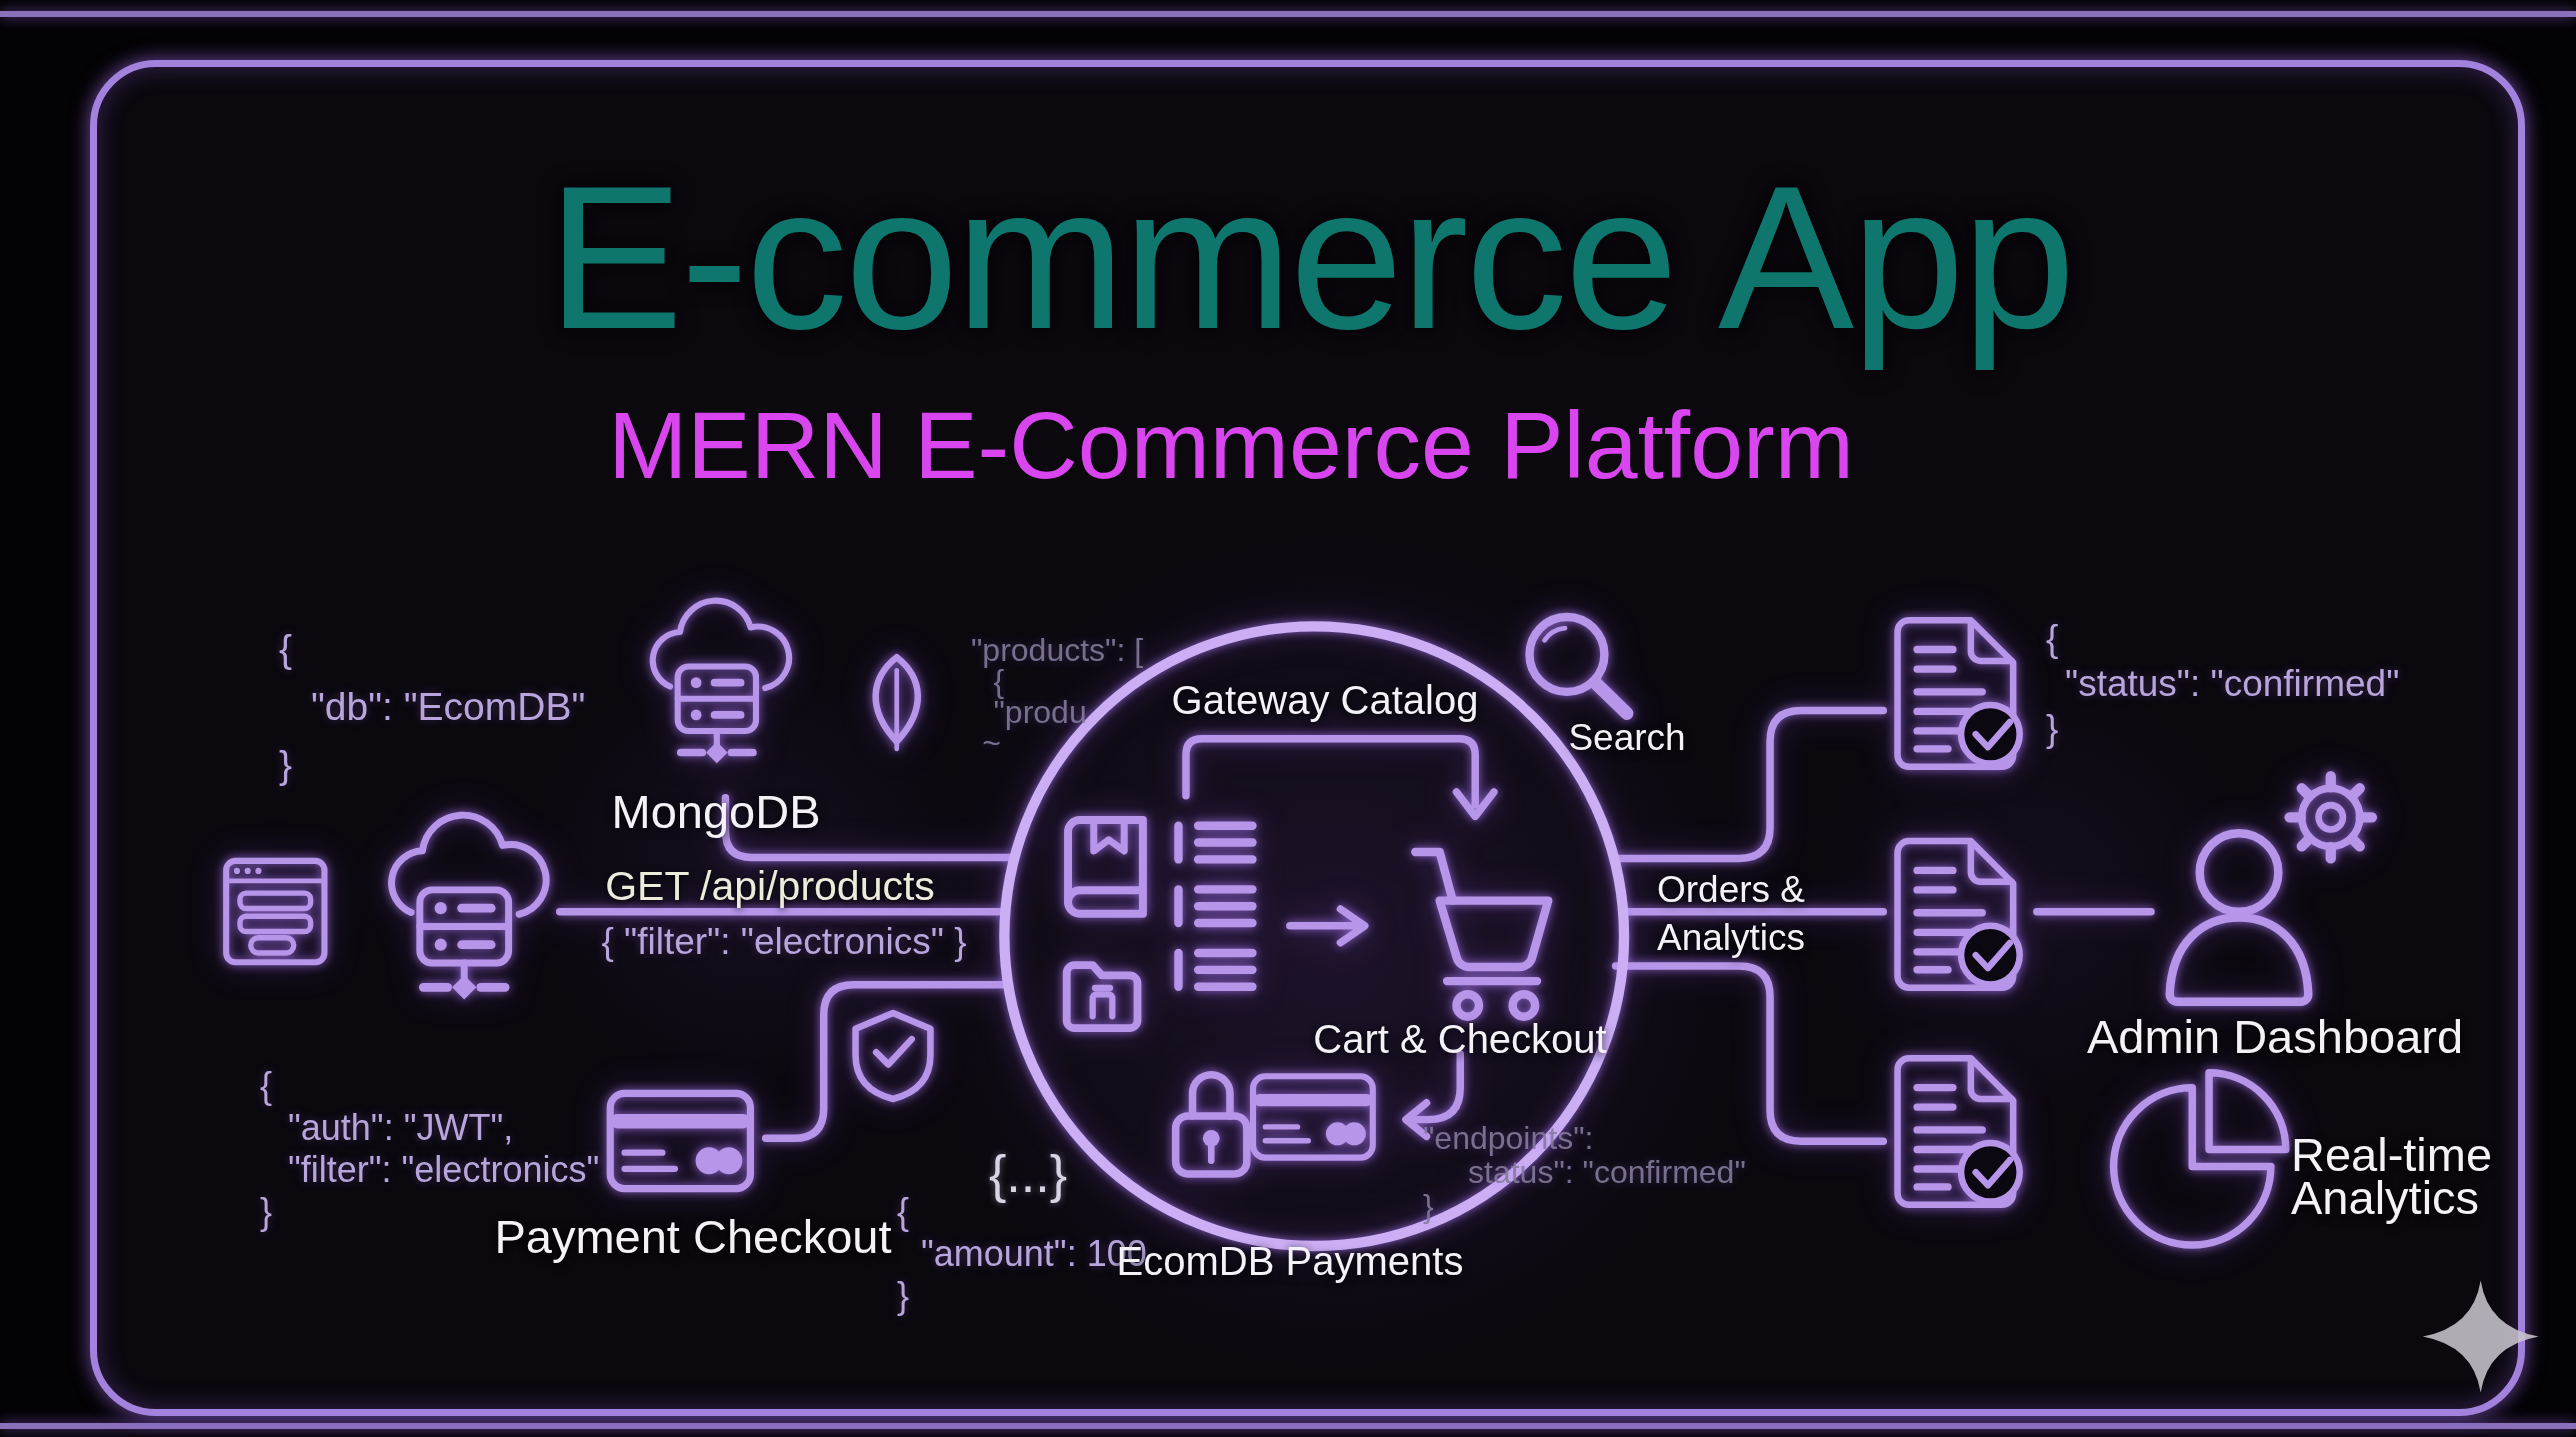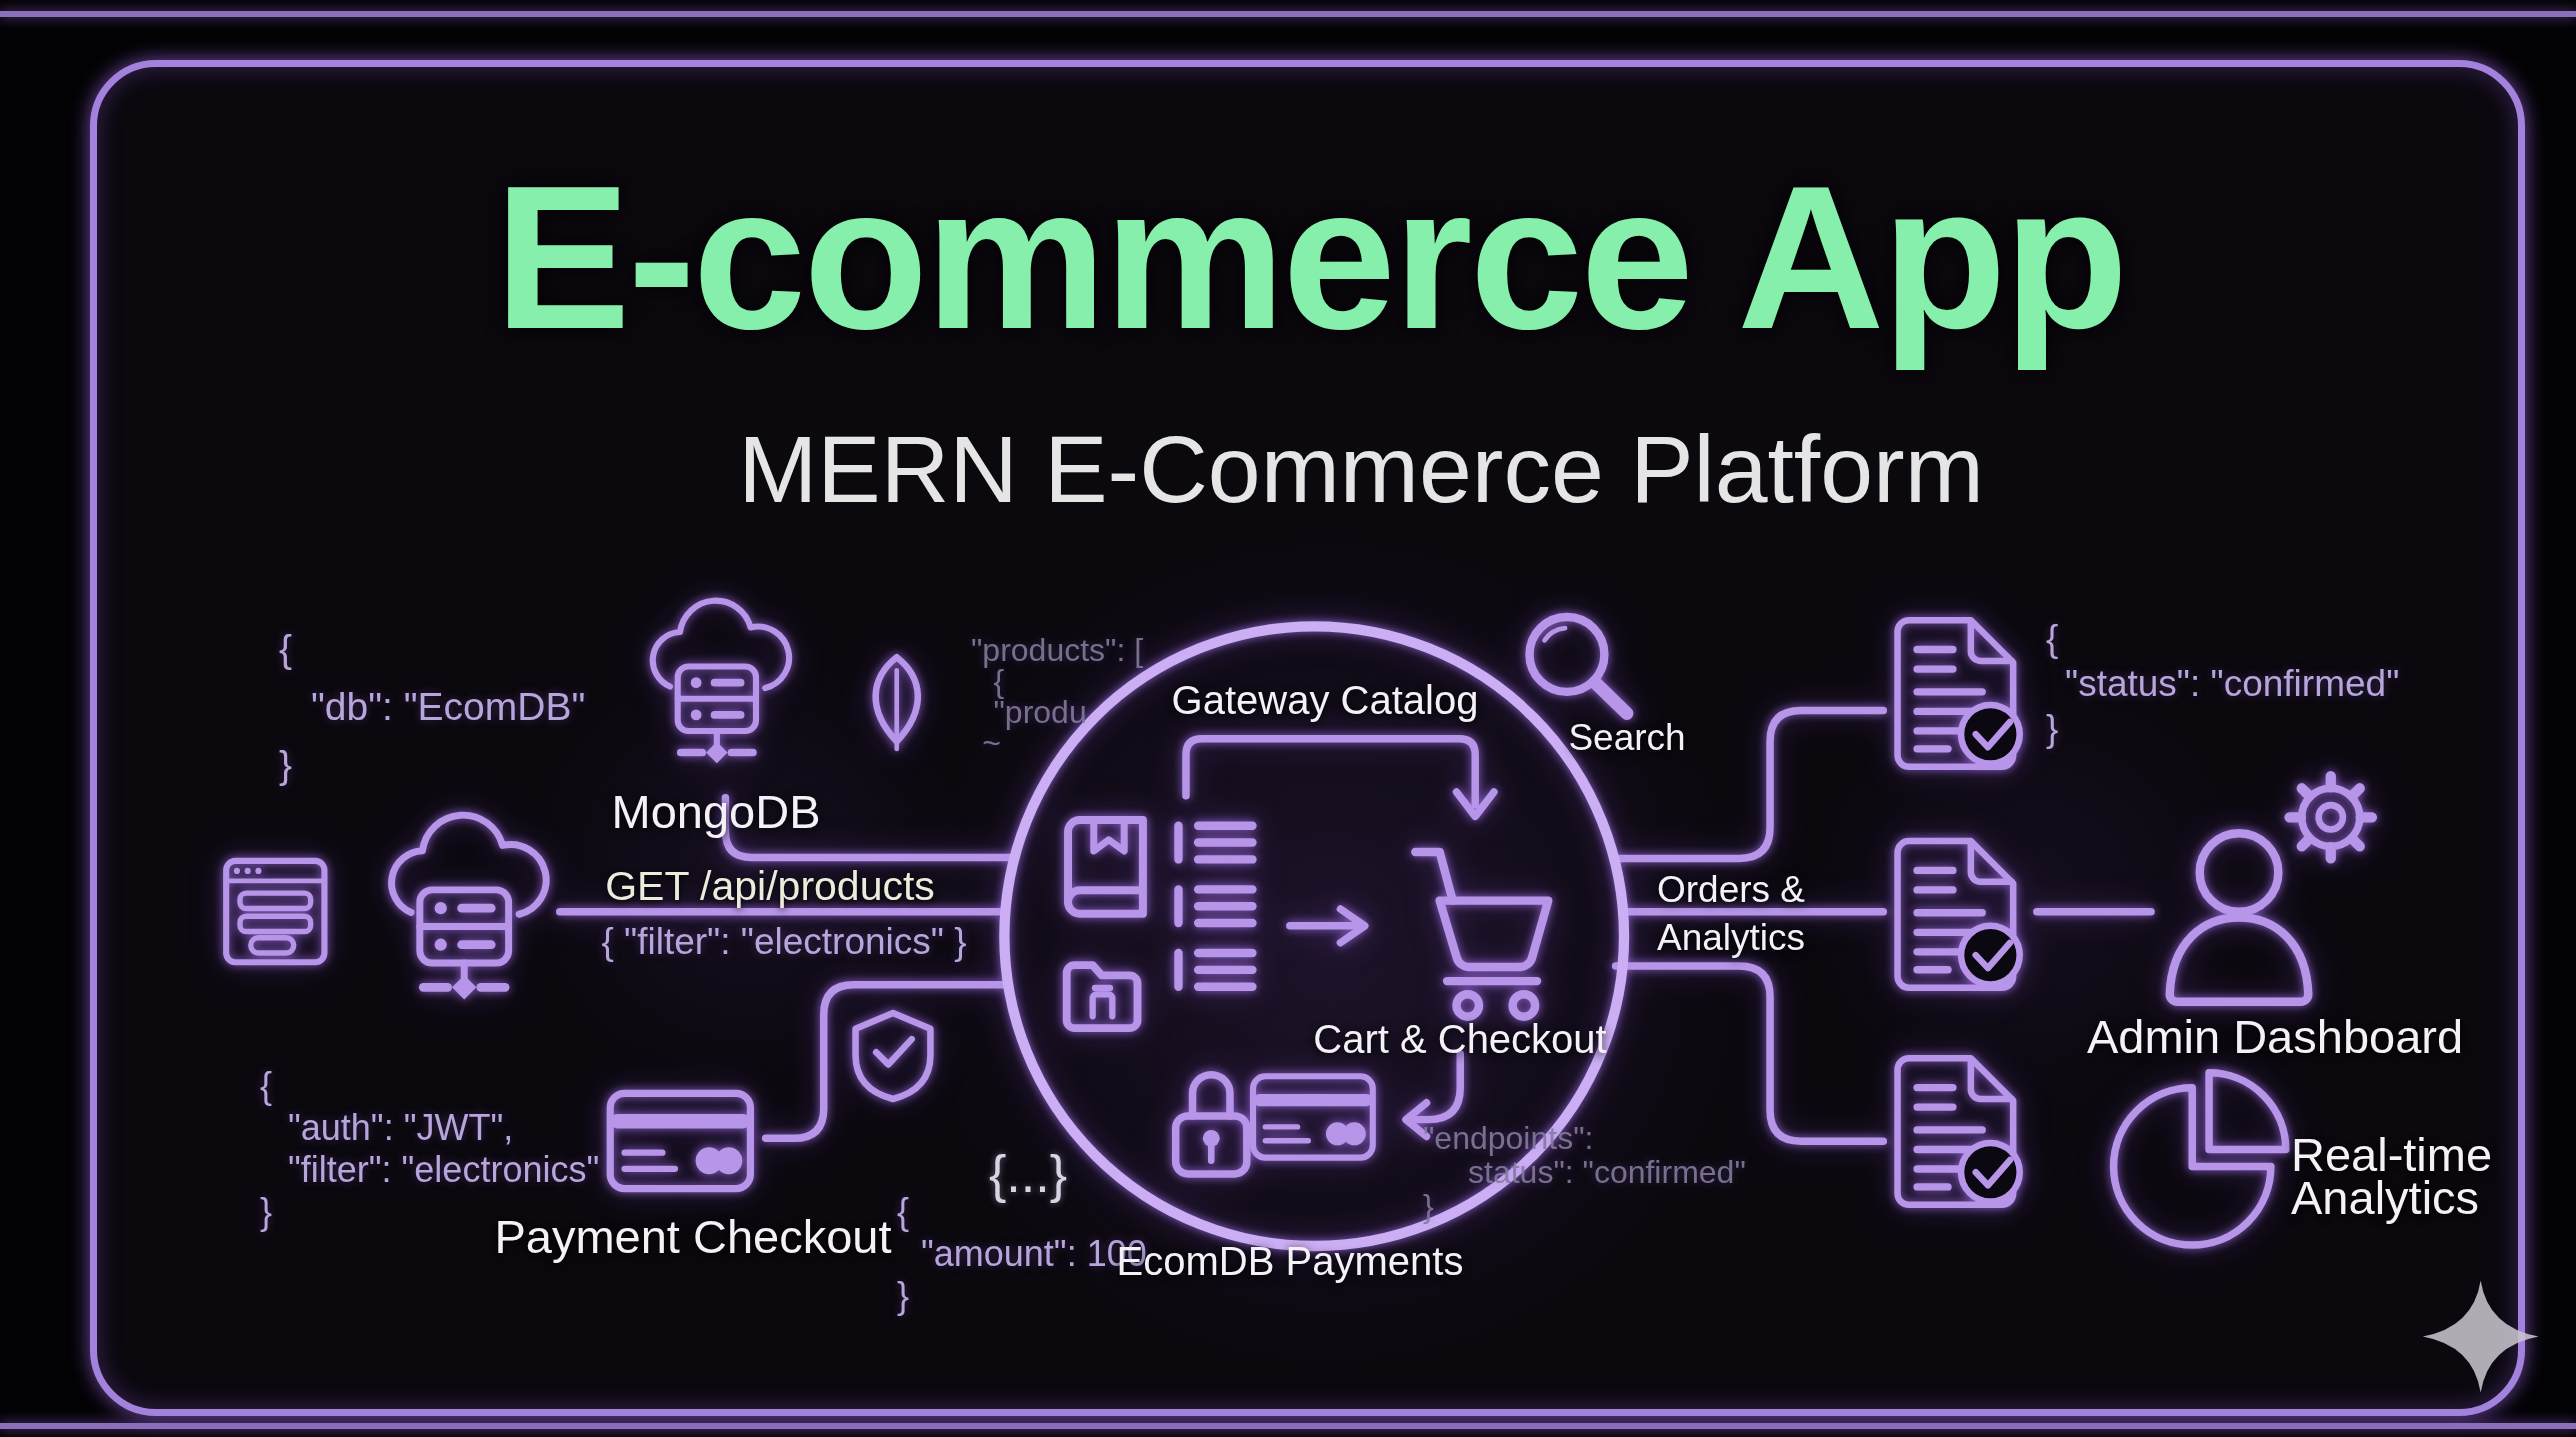--- a/index.html
+++ b/index.html
@@ -21,24 +21,24 @@
   .w5{stroke-width:5}.w6{stroke-width:6}.w7{stroke-width:7}.w9{stroke-width:9}
   .w10{stroke-width:10}.w14{stroke-width:14}.w16{stroke-width:16}
   .ring{stroke:var(--neon_bright,#cbaef4);stroke-width:11;}
   .lbl{position:absolute;transform:translateX(-50%);white-space:nowrap;color:var(--white,#f4f1f7);
        font-size:47px;text-shadow:0 1.9px 9.4px rgba(0,0,0,.9);}
   .code{position:absolute;white-space:nowrap;color:var(--code,#b7a5dc);font-size:37px;
         text-shadow:0 0 9.4px rgba(150,110,220,.35);}
   .code .row{line-height:58px;}
   .dim{color:var(--code_dim,#847b9c);opacity:.9;filter:blur(0.4px);}
   .title{position:absolute;left:1310px;top:140px;transform:translateX(-50%);white-space:nowrap;
-         color:#86efac;font-size:204px;font-weight:700;letter-spacing:-2.8px;
+         color:#0f766e;font-size:204px;font-weight:400;letter-spacing:-2.8px;
          text-shadow:0 0 22.5px rgba(0,0,0,.9);}
-  .subtitle{position:absolute;left:1361px;top:391px;transform:translateX(-50%);white-space:nowrap;
-            color:#e5e5e5;font-size:95px;font-weight:400;margin-top:24px;}
+  .subtitle{position:absolute;left:1231px;top:391px;transform:translateX(-50%);white-space:nowrap;
+            color:#d946ef;font-size:95px;font-weight:400;}
   .api-text{position:absolute;transform:translateX(-50%);white-space:nowrap;color:var(--api,#ecebdc);
             font-size:41px;text-shadow:0 1.9px 7.5px rgba(0,0,0,.9);}
   .braces{position:absolute;transform:translateX(-50%);color:#d9d4e4;font-size:52px;white-space:nowrap;
           text-shadow:0 0 7.5px rgba(200,190,220,.5);}
   .sparkle{position:absolute;}
 </style>
 </head>
 <body>
 
 <div id="canvas">

